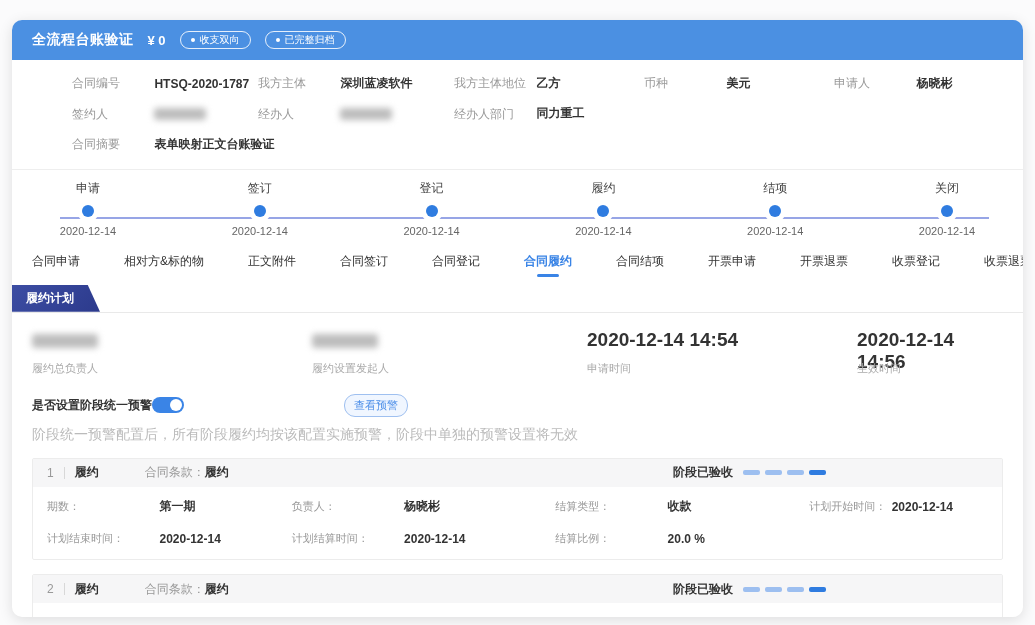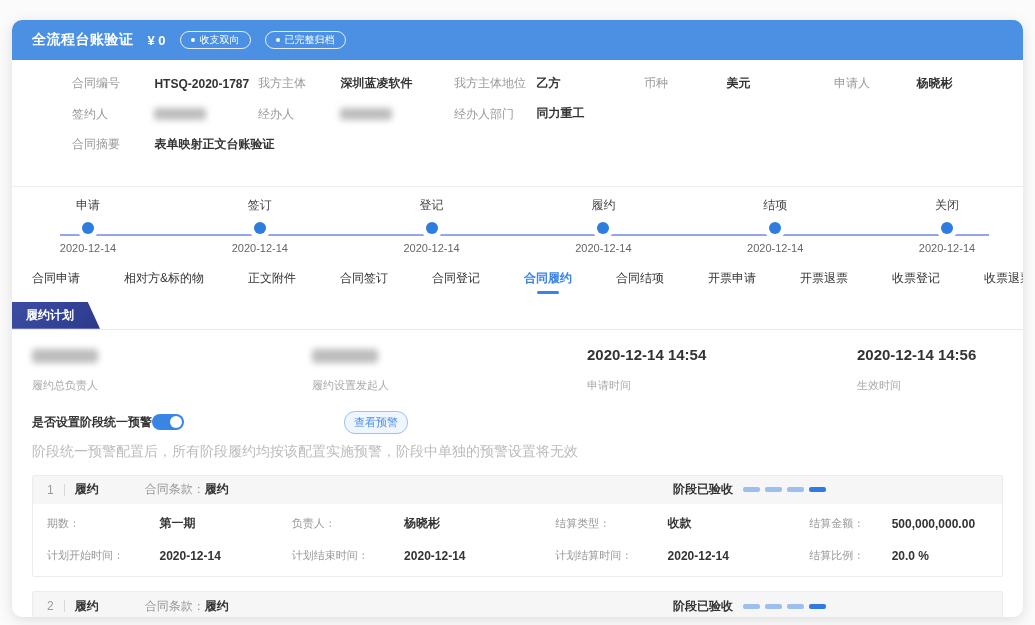--- a/index.html
+++ b/index.html
@@ -16,21 +16,21 @@
   .badge::before { content:''; width:4px; height:4px; border-radius:50%; background:#fff; }
 
   
   .info { padding:14px 20px 4px; }
   .info-row { display:grid; grid-template-columns:186px 196px 190px 190px 1fr; margin-bottom:12px;margin-left:40px; }
   .f-label { display:inline-block; width:78px; color:#999; font-size:12px; vertical-align:middle; }
   .f-value { color:#333; font-size:12px; font-weight:600; vertical-align:middle; }
   .redacted { display:inline-block; width:52px; height:12px; border-radius:3px; background:#bdbdbd; filter:blur(3px); vertical-align:middle; }
 
   
-  .timeline { border-top:1px solid #eee; margin-top:17px; padding:10px 26px 2px; position:relative; }
+  .timeline { border-top:1px solid #eee; margin-top:0; padding:10px 26px 2px; position:relative; }
   .tl-line { position:absolute; left:48px; right:34px; top:47px; height:2px; background:#97a5e6; }
   .tl-stages { display:flex; justify-content:space-between; position:relative; }
   .stage { width:100px; text-align:center; position:relative; z-index:1; }
   .stage .s-label { font-size:12px; color:#444; }
   .stage .s-dot { width:12px; height:12px; border-radius:50%; background:#2f7ce0; margin:8px auto; box-shadow:0 0 0 5px #fff; }
   .stage .s-date { font-size:11px; color:#666; }
 
   
   .tabs { display:flex; gap:44px; padding:14px 20px 0; align-items:flex-start; }
   .tab { font-size:12px; color:#333; cursor:pointer; white-space:nowrap; }
@@ -38,21 +38,21 @@
   .tab::after { content:''; display:block; width:22px; height:3px; background:transparent; margin:4px auto 0; border-radius:2px; }
   .tab.active::after { background:#3a84e6; }
 
   
   .ribbon-row { margin-top:8px; border-bottom:1px solid #e9e9e9; }
   .ribbon { display:inline-block; background:linear-gradient(135deg,#3c4da3,#2c3a8c); color:#fff; font-size:12px; font-weight:700;
             padding:5px 10px 5px 14px; min-width:88px; clip-path:polygon(0 0,86% 0,100% 100%,0 100%); }
 
   
   .summary { display:grid; grid-template-columns:280px 275px 270px 1fr; padding:16px 20px 10px; }
-  .sum-val { font-size:15px; color:#333; font-weight:600; height:20px; }
+  .sum-val { font-size:19px; color:#333; font-weight:600; height:20px; }
   .sum-val .redacted { width:66px; height:14px; }
   .sum-label { font-size:11px; color:#aaa; margin-top:12px; }
 
   
   .toggle-row { display:flex; align-items:center; padding:8px 20px 0; gap:0; }
   .toggle-label { font-size:12px; color:#333; font-weight:600; }
   .toggle { width:32px; height:16px; border-radius:8px; background:#3a84e6; position:relative; cursor:pointer; }
   .toggle::after { content:''; position:absolute; right:2px; top:2px; width:12px; height:12px; border-radius:50%; background:#fff; }
   .view-btn { margin-left:160px; font-size:11px; color:#4a8de8; background:#f0f6ff; border:1px solid #9fc0f0; border-radius:11px;
               padding:3px 9px; cursor:pointer; }
@@ -240,24 +240,20 @@
       </div>
       <div class="cell">
         <span class="f-label">负责人：</span>
         <span class="f-value">杨晓彬</span>
       </div>
       <div class="cell">
         <span class="f-label">结算类型：</span>
         <span class="f-value">收款</span>
       </div>
       <div class="cell">
-        <span class="f-label">结算金额：</span>
-        <span class="f-value">500,000,000.00</span>
-      </div>
-      <div class="cell">
         <span class="f-label">计划开始时间：</span>
         <span class="f-value">2020-12-14</span>
       </div>
       <div class="cell">
         <span class="f-label">计划结束时间：</span>
         <span class="f-value">2020-12-14</span>
       </div>
       <div class="cell">
         <span class="f-label">计划结算时间：</span>
         <span class="f-value">2020-12-14</span>

